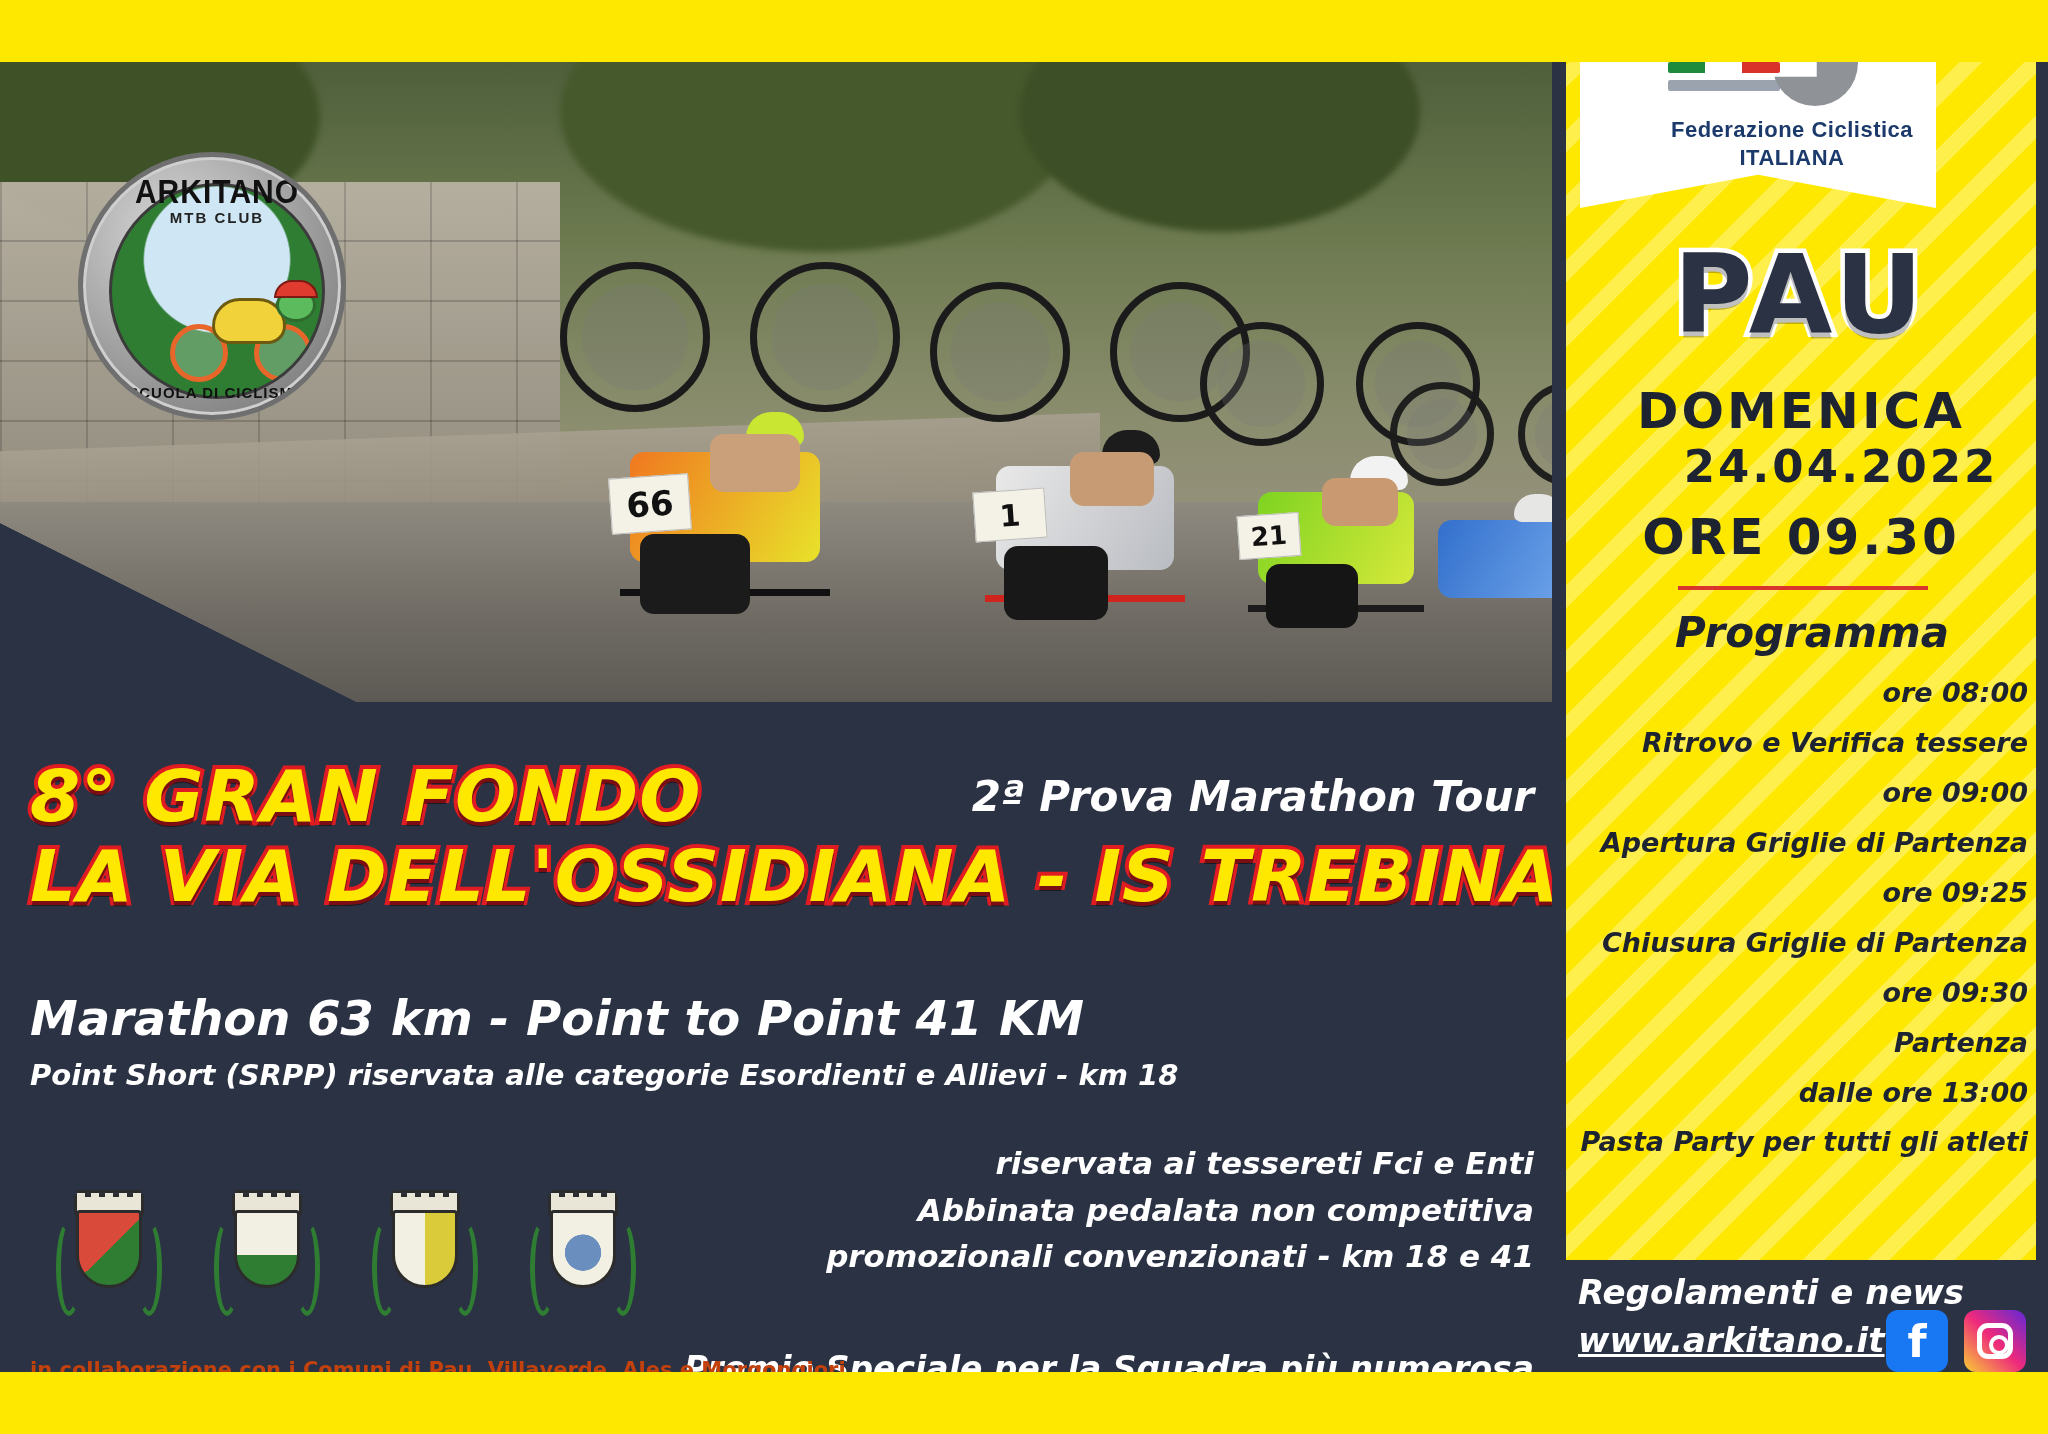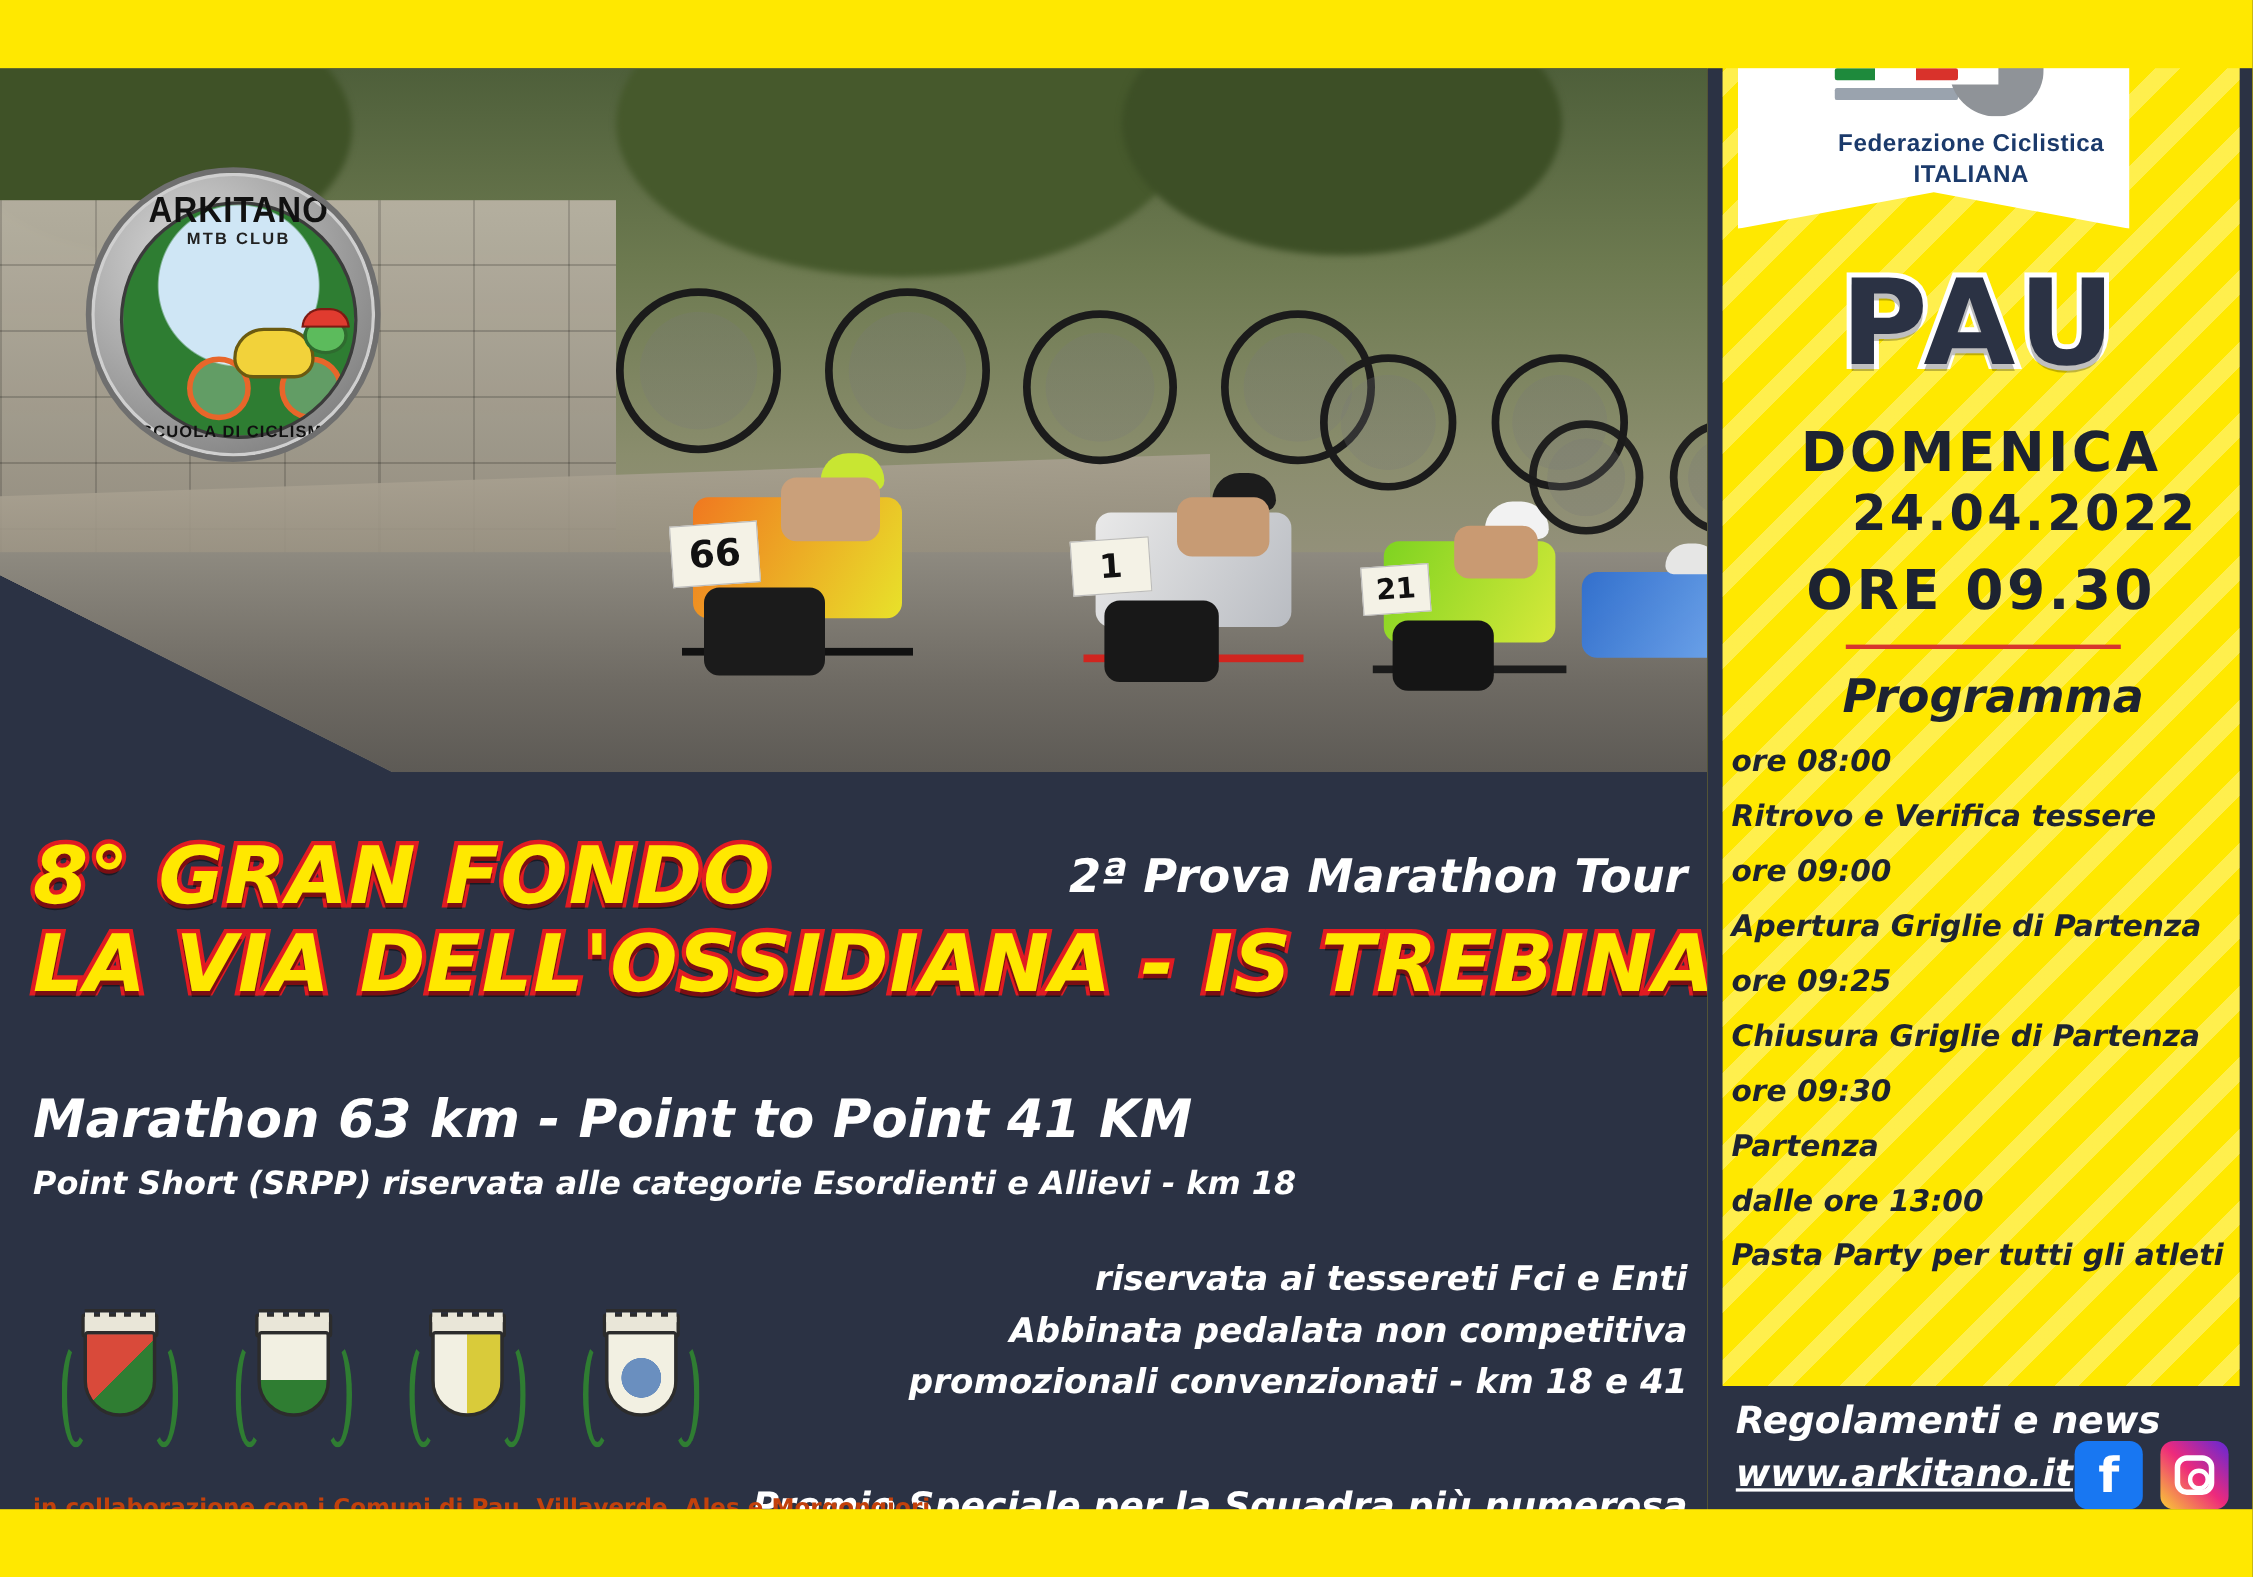--- a/index.html
+++ b/index.html
@@ -438,21 +438,21 @@
     font-family: "DejaVu Sans", sans-serif;
     font-weight: bold;
     font-style: italic;
     font-size: 42px;
     color: #1d2331;
   }
   #prog-list {
     position: absolute;
     left: 8px; top: 668px;
     width: 454px;
-    text-align: left;
+    text-align: right;
     font-family: "DejaVu Sans", sans-serif;
     font-style: italic;
     font-weight: bold;
     font-size: 27px;
     color: #1d2331;
     line-height: 1.85;
   }
 
   #news {
     position: absolute;

